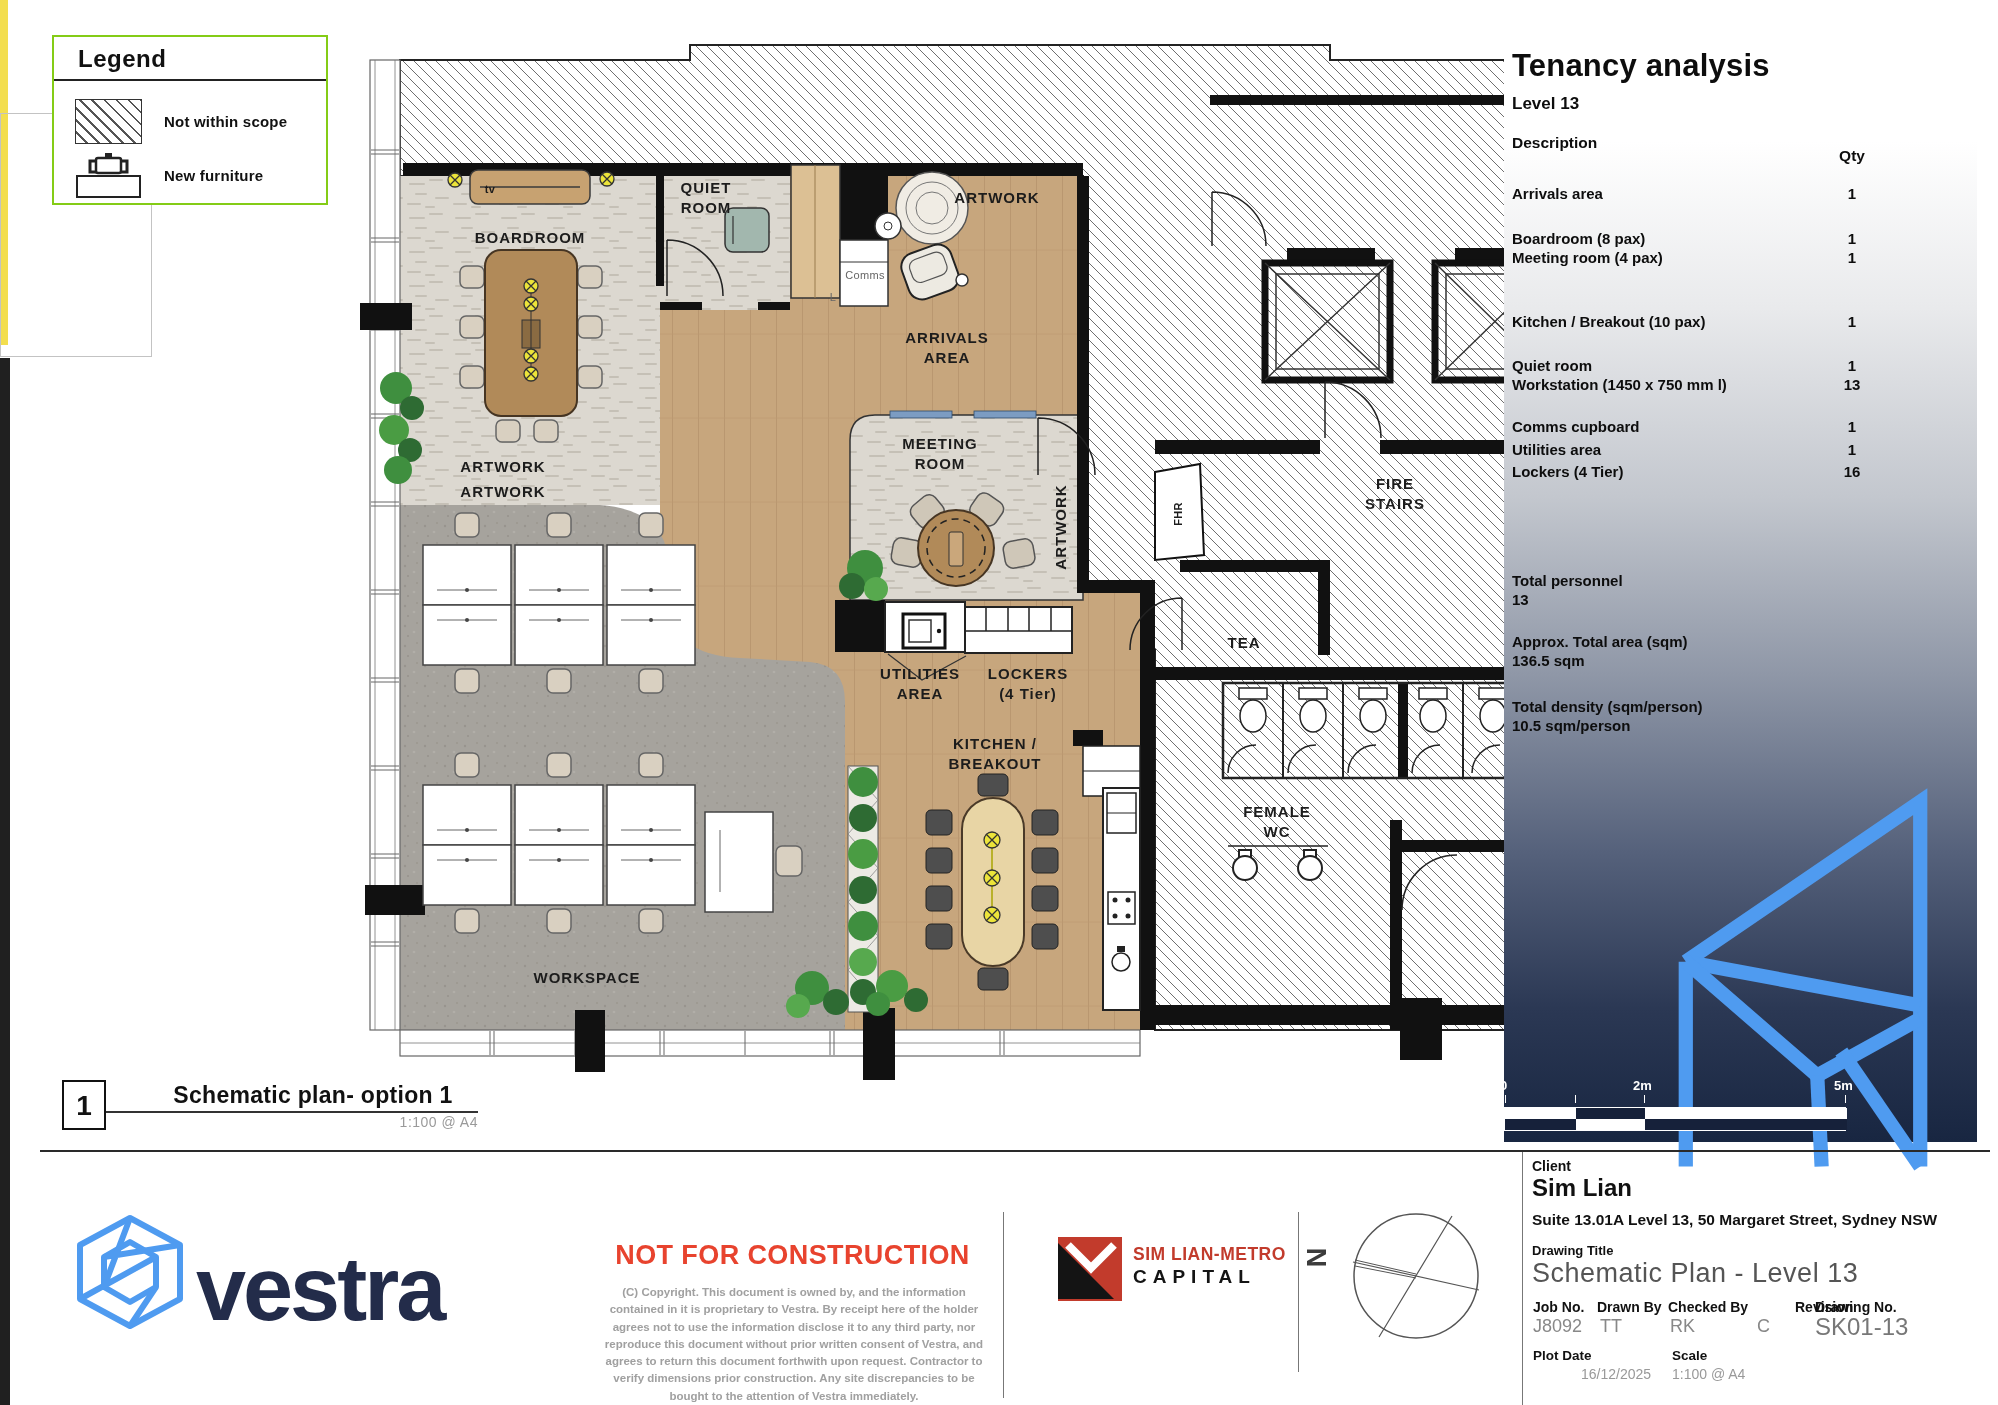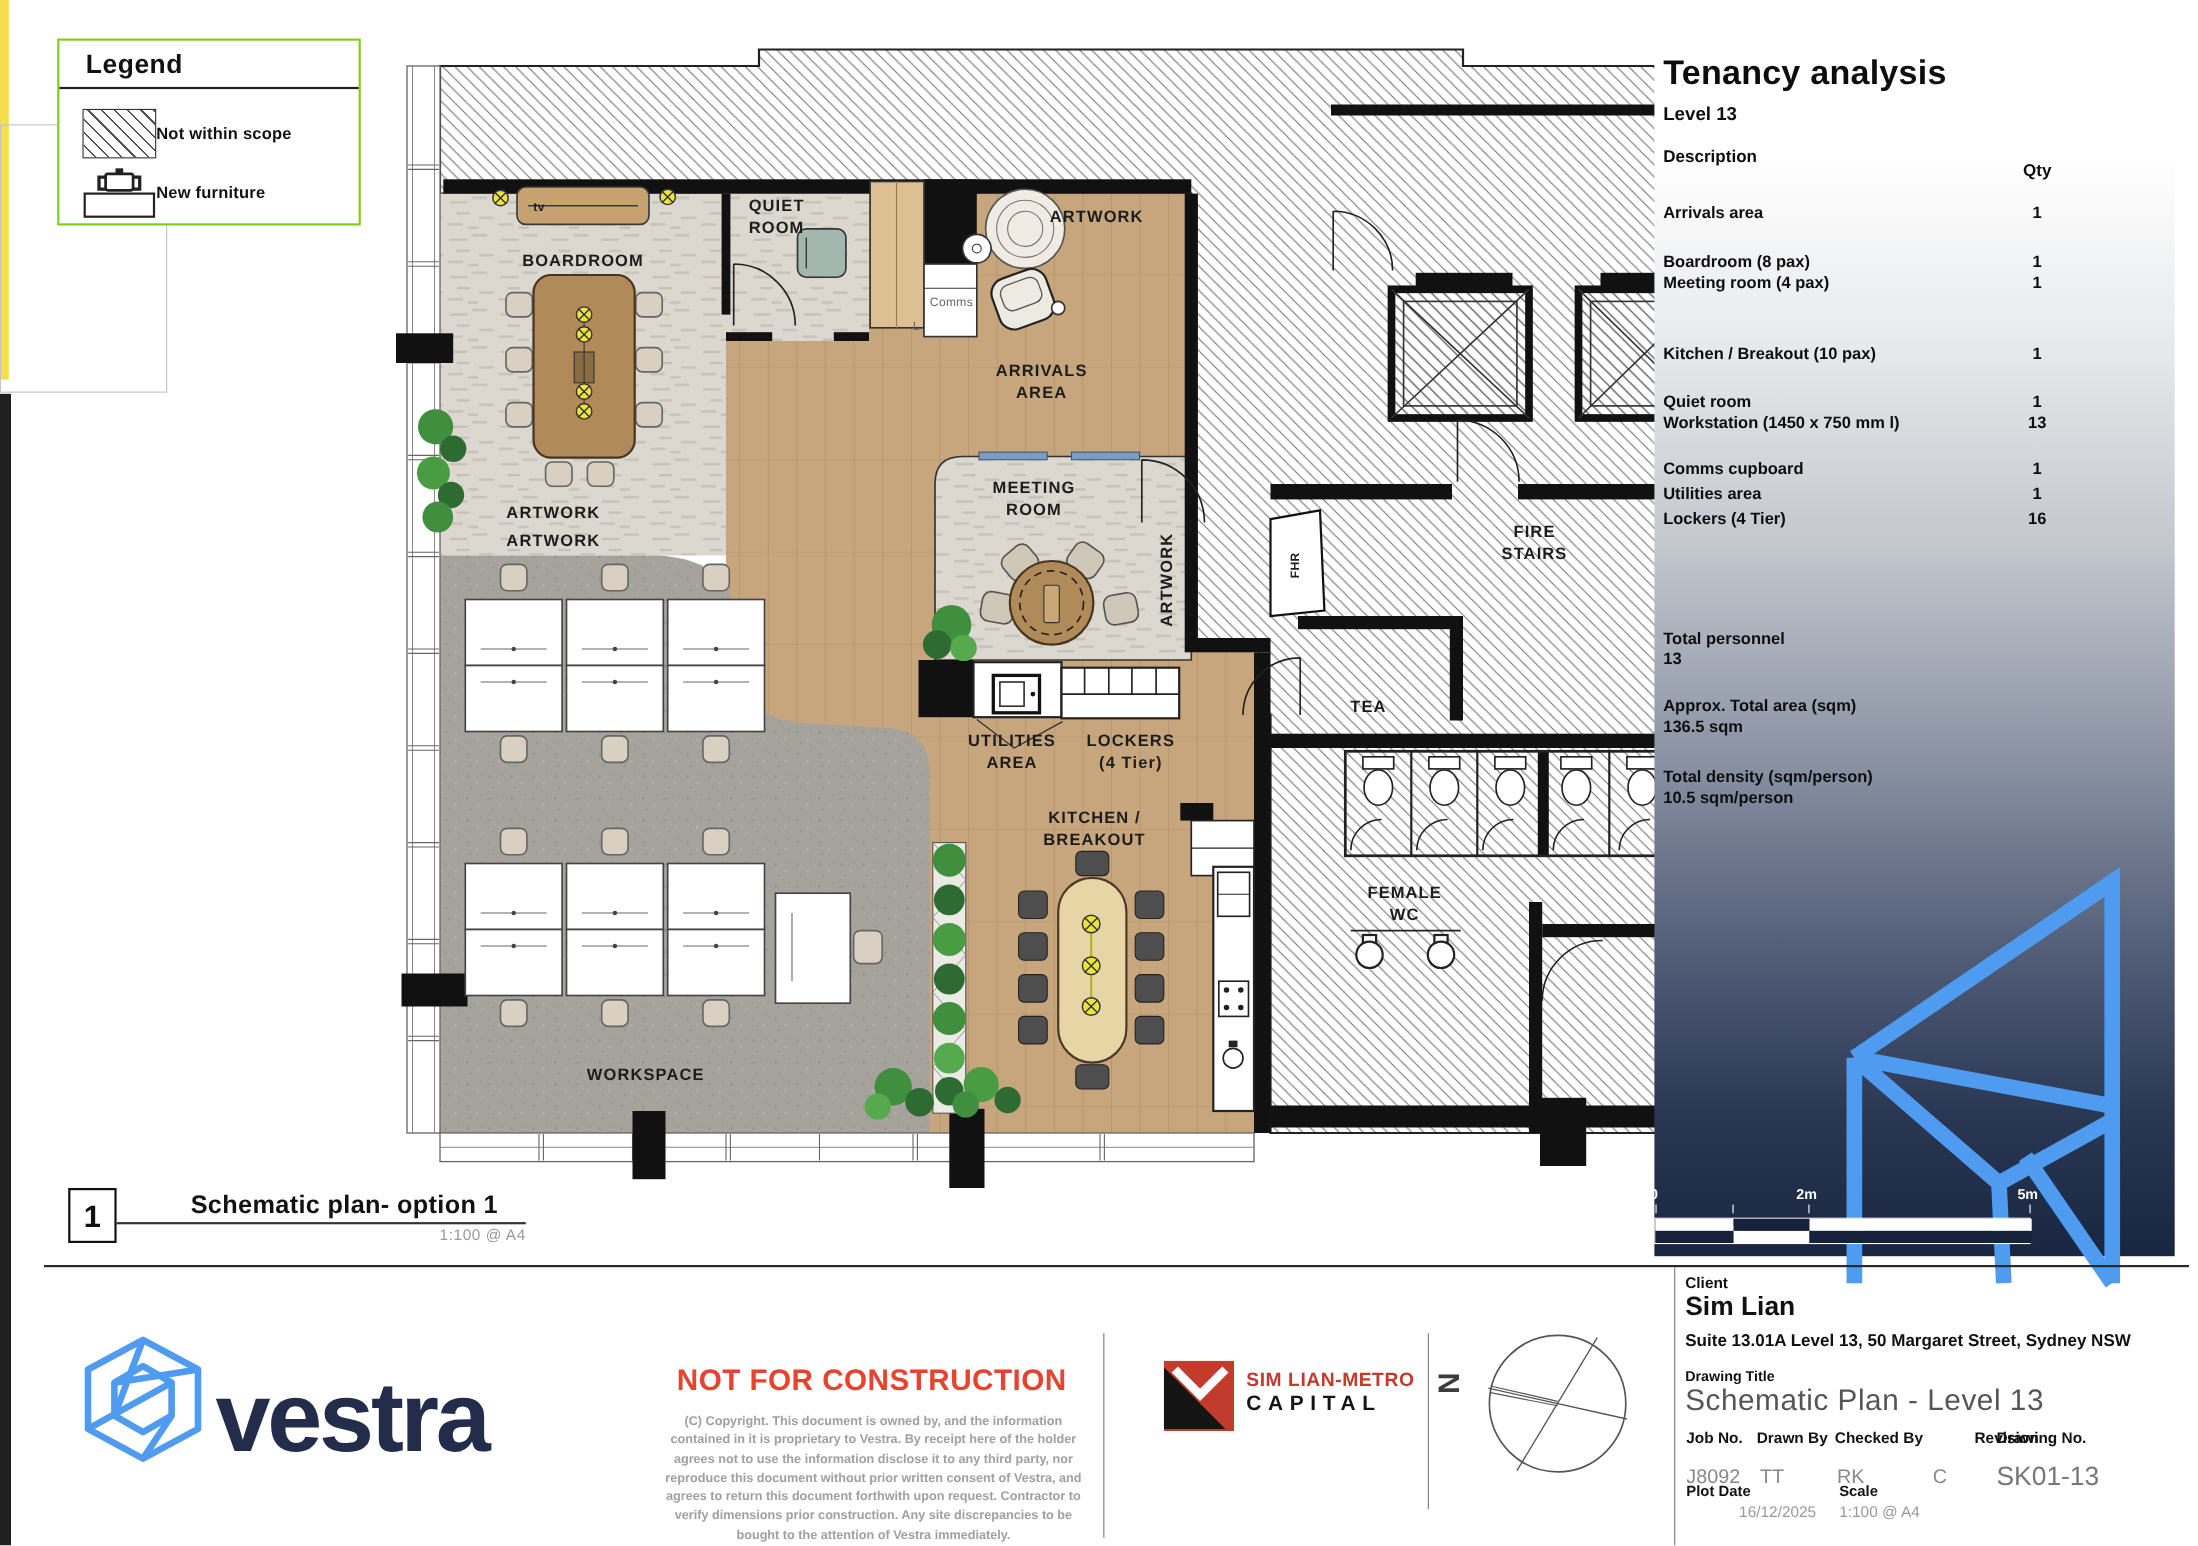--- a/index.html
+++ b/index.html
@@ -12,21 +12,21 @@
   #bg-window-edge { left:0; top:113px; width:152px; height:244px; border:1px solid #c3c3c3; }
 
   
   #legend { left:52px; top:35px; width:276px; height:170px; border:2px solid #84cc16; background:#fff; }
   #legend .title { height:44px; border-bottom:2px solid #222; font-size:24px; font-weight:bold; padding:8px 0 0 24px; letter-spacing:0.5px; color:#111; }
   .legend-row { position:absolute; left:21px; display:flex; align-items:center; }
   #legend-row1 { top:62px; }
   #legend-row2 { top:114px; }
   .hatch-swatch { width:67px; height:45px; border:1.5px solid #333;
     background:repeating-linear-gradient(45deg, rgba(0,0,0,0) 0 7px, #555 7px 8.5px), #fff; }
-  .legend-label { font-size:15px; font-weight:bold; color:#111; letter-spacing:0.2px; }
+  .legend-label { font-size:15px; font-weight:bold; color:#111; margin-left:22px; letter-spacing:0.2px; }
 
   
   #plan { left:360px; top:40px; width:1200px; height:1040px; }
   #plan svg { position:absolute; left:0; top:0; }
   .plan-label { position:absolute; transform:translateX(-50%); text-align:center; font-weight:bold;
     font-size:15px; letter-spacing:1px; color:#1c1c1c; line-height:1.3; white-space:normal; }
   .plan-label.small { font-size:11px; font-weight:bold; letter-spacing:0.3px; }
   .plan-label.rot { transform:translate(-50%,-50%) rotate(-90deg); white-space:nowrap; }
   .plan-label.gray { color:#666; font-weight:normal; }
 
@@ -75,21 +75,21 @@
   #partner-2 { font-size:19px; font-weight:bold; color:#141414; letter-spacing:6px; margin-top:1px; }
   #north-n { left:1308px; top:1242px; font-size:27px; font-weight:bold; color:#3c3c3c; transform:rotate(-90deg); }
 
   .tb { position:absolute; color:#111; }
   #client-label { left:1532px; top:1158px; font-size:14px; font-weight:bold; }
   #client-name { left:1532px; top:1174px; font-size:24px; font-weight:bold; }
   #client-address { left:1532px; top:1211px; font-size:15.5px; font-weight:bold; white-space:nowrap; width:466px; overflow:hidden; }
   #dt-label { left:1532px; top:1243px; font-size:13px; font-weight:bold; }
   #dt-value { left:1532px; top:1258px; font-size:27px; color:#555; letter-spacing:0.5px; }
   .fld-label { font-size:14px; font-weight:bold; top:1299px; }
-  .fld-value { font-size:18px; color:#888; top:1316px;margin-top:16px; }
+  .fld-value { font-size:18px; color:#888; top:1316px; }
   #f-l0 { left:1533px; } #f-v0 { left:1533px; }
   #f-l1 { left:1597px; } #f-v1 { left:1600px; }
   #f-l2 { left:1668px; } #f-v2 { left:1670px; }
   #f-l3 { left:1755px;padding-left:40px; } #f-v3 { left:1757px; }
   #f-l4 { left:1815px; } #f-v4 { left:1815px; font-size:24px; color:#777; top:1313px; }
   #pd-label { left:1533px; top:1348px; font-size:13.5px; font-weight:bold; }
   #pd-value { left:1581px; top:1366px; font-size:14px; color:#999; }
   #sc-label { left:1672px; top:1348px; font-size:13.5px; font-weight:bold; }
   #sc-value { left:1672px; top:1366px; font-size:14px; color:#999; }
 </style>

